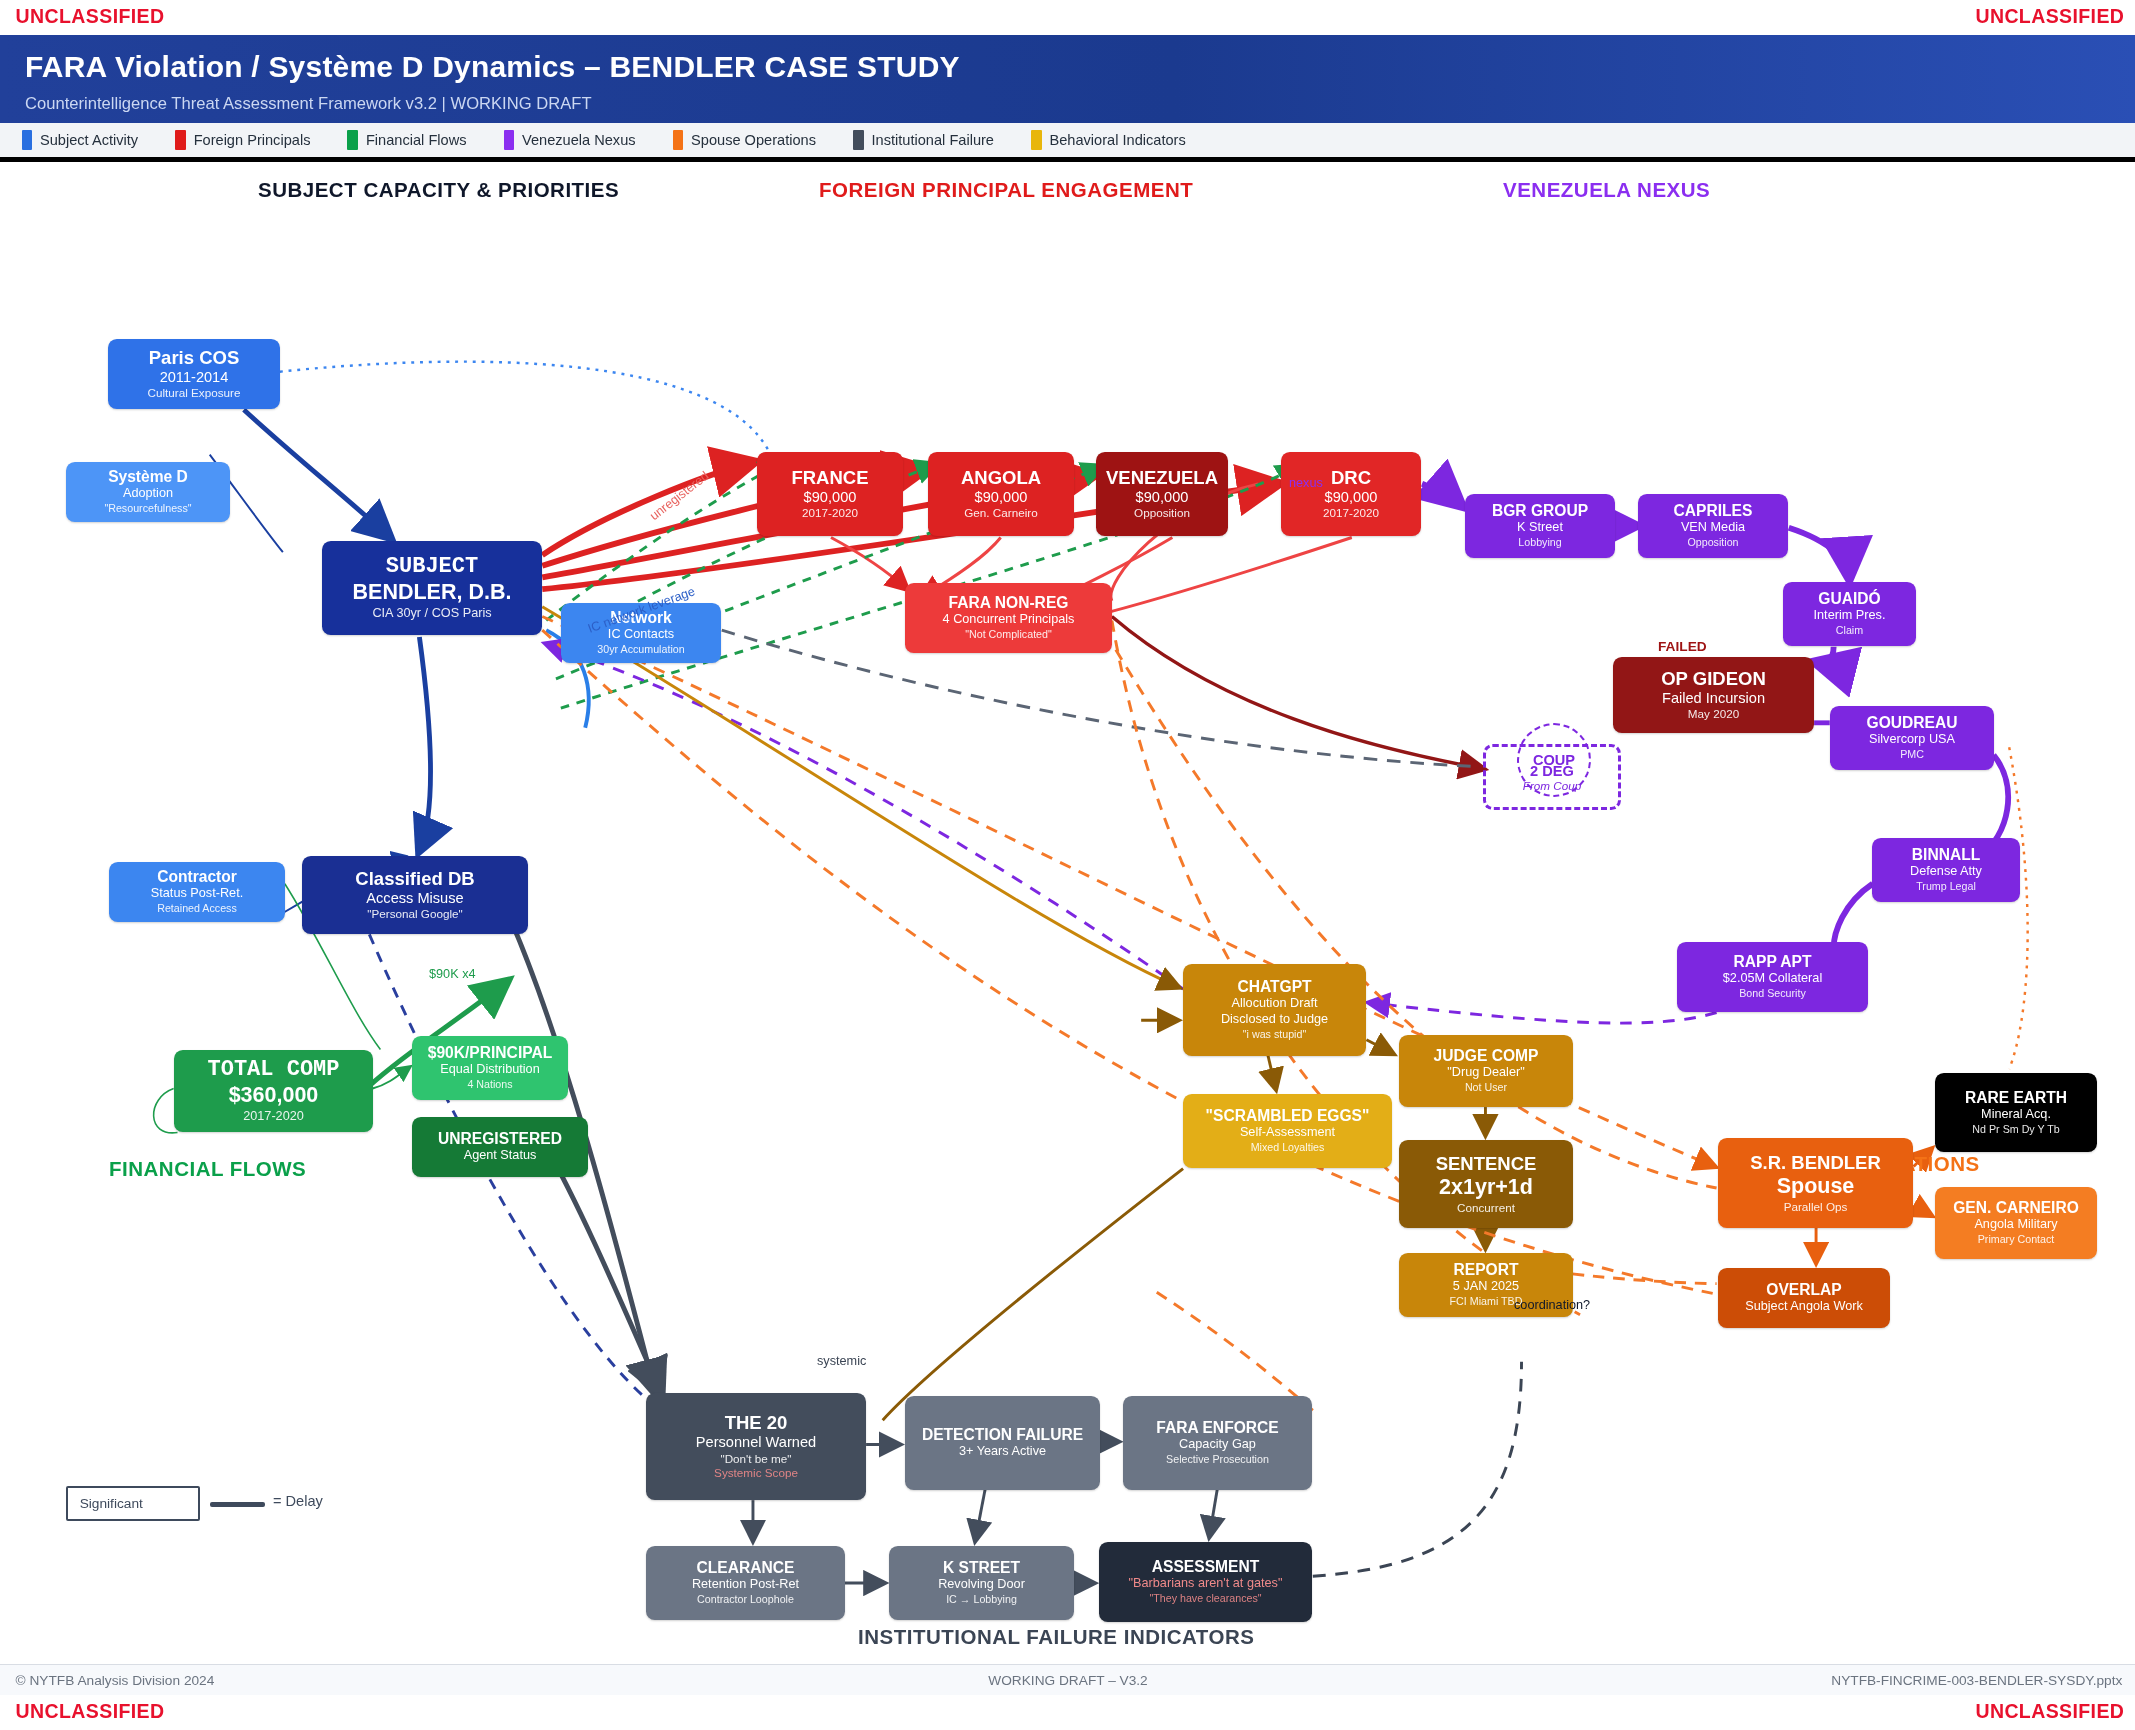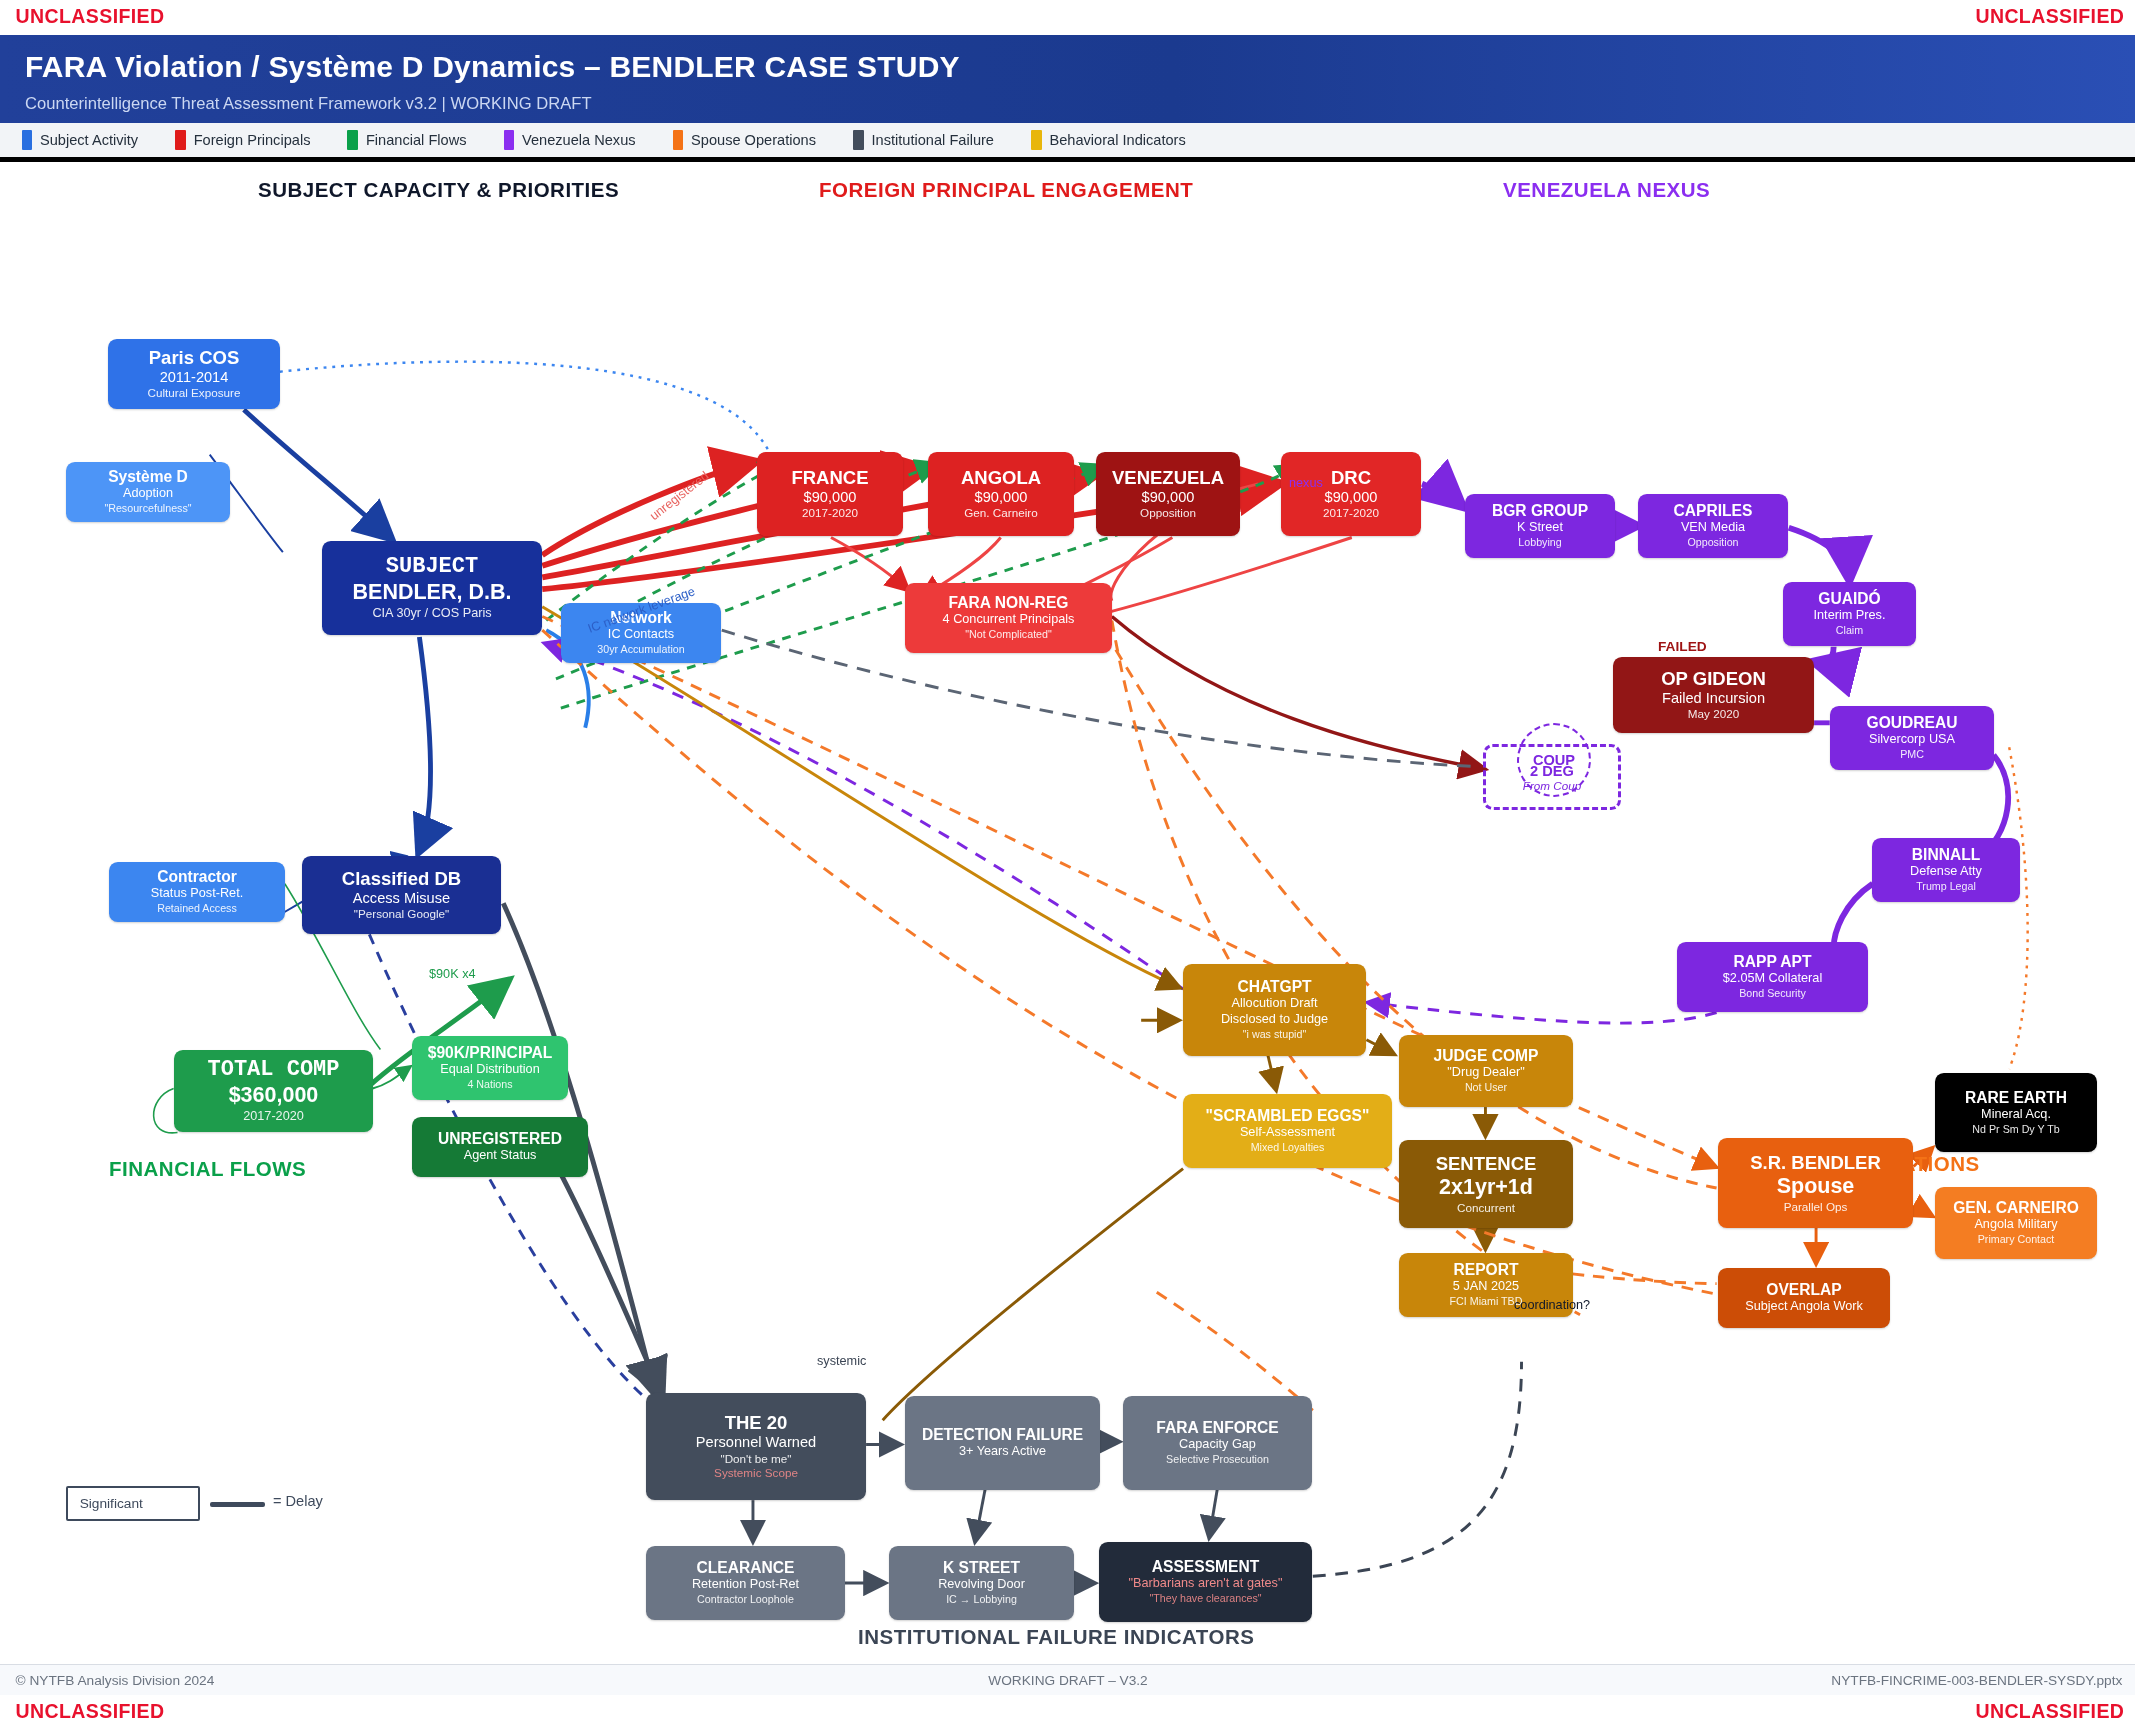--- a/index.html
+++ b/index.html
@@ -261,36 +261,36 @@
         <div class="node sz-md" style="left: 561px; top: 441px; width: 160px; height: 60px; background: rgb(60, 134, 240);">
           <div class="l1">Network</div>
           <div class="l2">IC Contacts</div>
           <div class="l3">30yr Accumulation</div>
         </div>
         <div class="node sz-md" style="left: 109px; top: 700px; width: 176px; height: 60px; background: rgb(60, 134, 240);">
           <div class="l1">Contractor</div>
           <div class="l2">Status Post-Ret.</div>
           <div class="l3">Retained Access</div>
         </div>
-        <div class="node sz-lg" style="left: 302px; top: 694px; width: 199px; height: 78px; background: rgb(26, 47, 147);">
+        <div class="node sz-lg" style="left: 302px; top: 694px; width: 226px; height: 78px; background: rgb(26, 47, 147);">
           <div class="l1">Classified DB</div>
           <div class="l2">Access Misuse</div>
           <div class="l3">"Personal Google"</div>
         </div>
         <div class="node sz-lg" style="left: 757px; top: 290px; width: 146px; height: 84px; background: rgb(221, 34, 34);">
           <div class="l1">FRANCE</div>
           <div class="l2">$90,000</div>
           <div class="l3">2017-2020</div>
         </div>
         <div class="node sz-lg" style="left: 928px; top: 290px; width: 146px; height: 84px; background: rgb(221, 34, 34);">
           <div class="l1">ANGOLA</div>
           <div class="l2">$90,000</div>
           <div class="l3">Gen. Carneiro</div>
         </div>
-        <div class="node sz-lg" style="left: 1096px; top: 290px; width: 144px; height: 84px; background: rgb(158, 19, 19);">
+        <div class="node sz-lg" style="left: 1096px; top: 290px; width: 132px; height: 84px; background: rgb(158, 19, 19);">
           <div class="l1">VENEZUELA</div>
           <div class="l2">$90,000</div>
           <div class="l3">Opposition</div>
         </div>
         <div class="node sz-lg" style="left: 1281px; top: 290px; width: 140px; height: 84px; background: rgb(225, 38, 38);">
           <div class="l1">DRC</div>
           <div class="l2">$90,000</div>
           <div class="l3">2017-2020</div>
         </div>
         <div class="node sz-md" style="left: 905px; top: 421px; width: 207px; height: 70px; background: rgb(237, 58, 58);">

